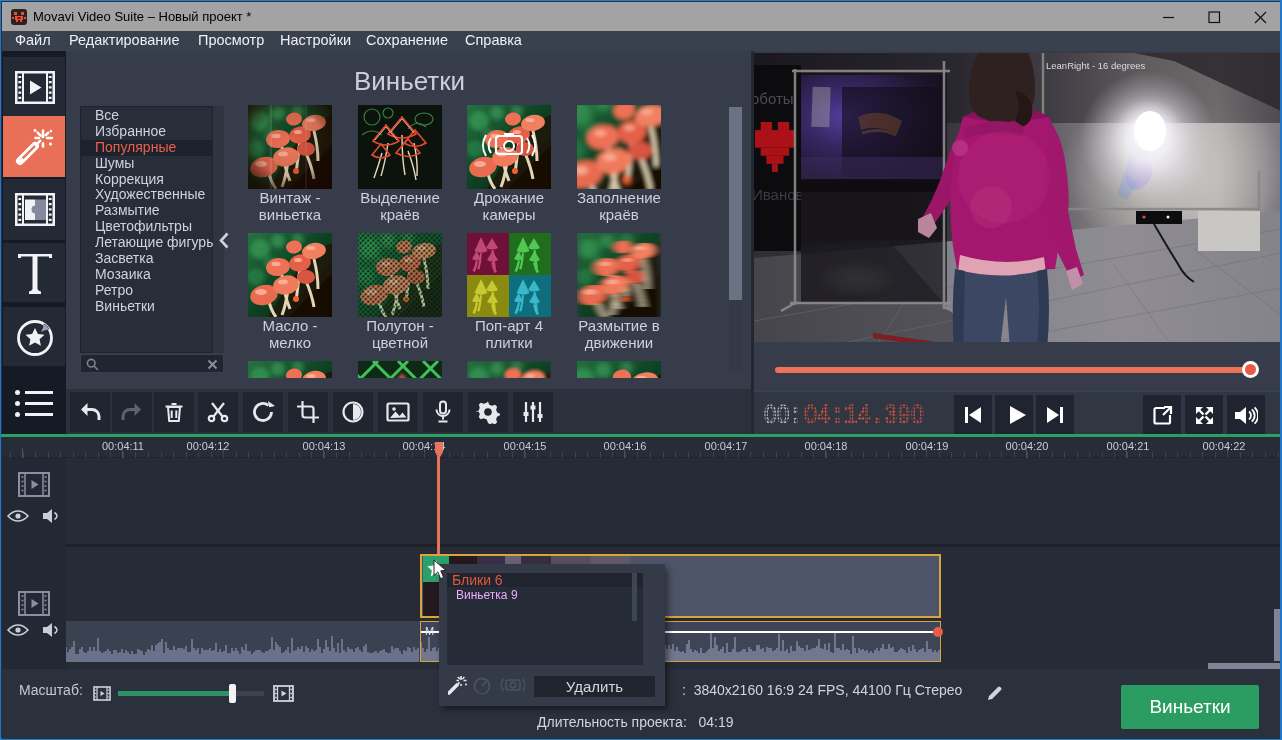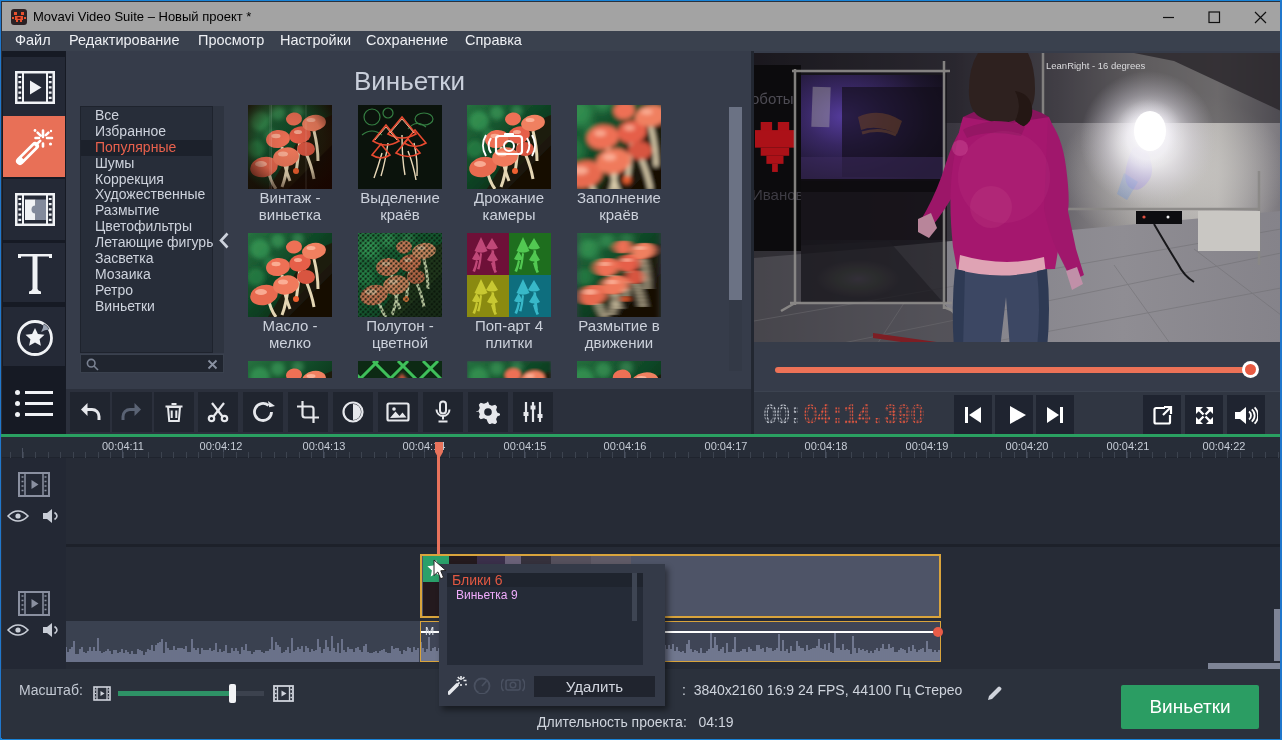--- a/index.html
+++ b/index.html
@@ -681,21 +681,21 @@
         </div>
 </div>
 </div>
 <div style="position:absolute;left:750px;top:50px;width:3px;height:383px;background:#222731"></div>
 <div id="gline"></div>
 <div id="tl">
 <div id="ruler">
 <div class="tkM"></div>
         <div class="tks"></div>
 <span class="lb" style="left:121px">00:04:11</span>
-        <span class="lb" style="left:219px">00:04:12</span>
+        <span class="lb" style="left:206px">00:04:12</span>
         <span class="lb" style="left:322px">00:04:13</span>
         <span class="lb" style="left:422px">00:04:14</span>
         <span class="lb" style="left:523px">00:04:15</span>
         <span class="lb" style="left:623px">00:04:16</span>
         <span class="lb" style="left:724px">00:04:17</span>
         <span class="lb" style="left:824px">00:04:18</span>
         <span class="lb" style="left:925px">00:04:19</span>
         <span class="lb" style="left:1025px">00:04:20</span>
         <span class="lb" style="left:1126px">00:04:21</span>
         <span class="lb" style="left:1222px">00:04:22</span>

